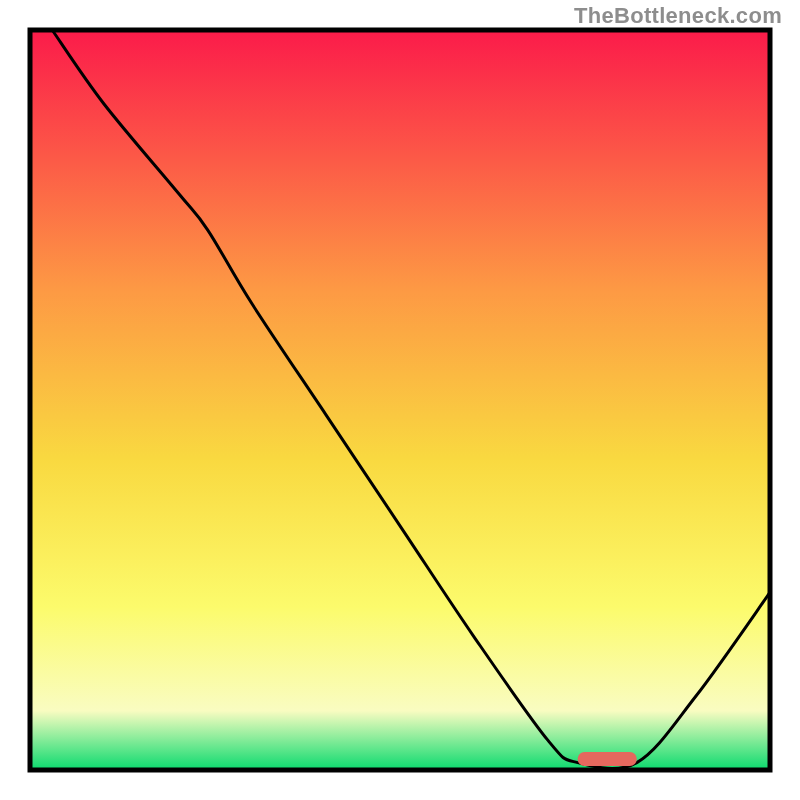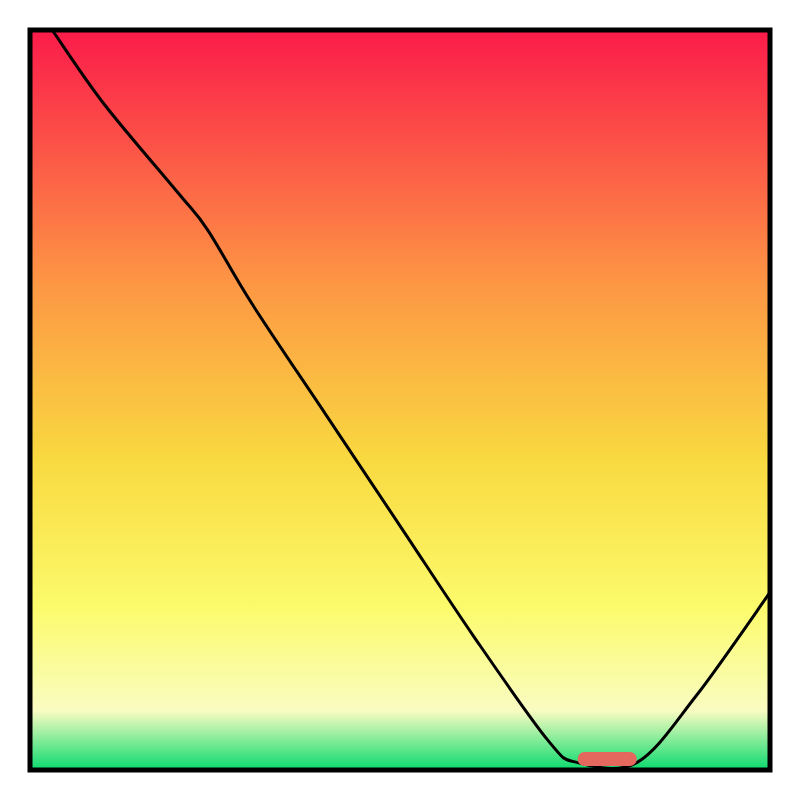--- a/index.html
+++ b/index.html
@@ -57,13 +57,14 @@
 
     <rect id="plot-rect" x="30" y="30" width="740" height="740" fill="url(#bg-grad)"></rect>
 
     <path id="curve-path" d="M 52.2 30.0 C 60.8 42.3, 83.0 76.9, 104.0 104.0 C 125.0 131.1, 160.7 171.8, 178.0 192.8 C 195.3 213.8, 195.3 211.3, 207.6 229.8 C 219.9 248.3, 232.3 273.0, 252.0 303.8 C 271.7 334.6, 301.3 377.8, 326.0 414.8 C 350.7 451.8, 375.3 488.8, 400.0 525.8 C 424.7 562.8, 449.3 601.0, 474.0 636.8 C 498.7 672.6, 530.7 719.4, 548.0 740.4 C 565.3 761.4, 562.8 758.9, 577.6 762.6 C 592.4 766.3, 617.1 773.7, 636.8 762.6 C 656.5 751.5, 673.8 724.4, 696.0 696.0 C 718.2 667.6, 757.7 609.7, 770.0 592.4" fill="none" stroke="#000000" stroke-width="3" stroke-linejoin="round" stroke-linecap="round"></path>
 
     <rect id="marker-rect" class="baseline-marker" x="577.6" y="752.0" width="59.2" height="14" rx="7" ry="7" fill="#e5685e"></rect>
 
     <rect id="border-rect" x="30" y="30" width="740" height="740" fill="none" stroke="#000000" stroke-width="5"></rect>
   </svg>
 
+  <div class="watermark">TheBottleneck.com</div>
 </div>
 
 </body></html>

